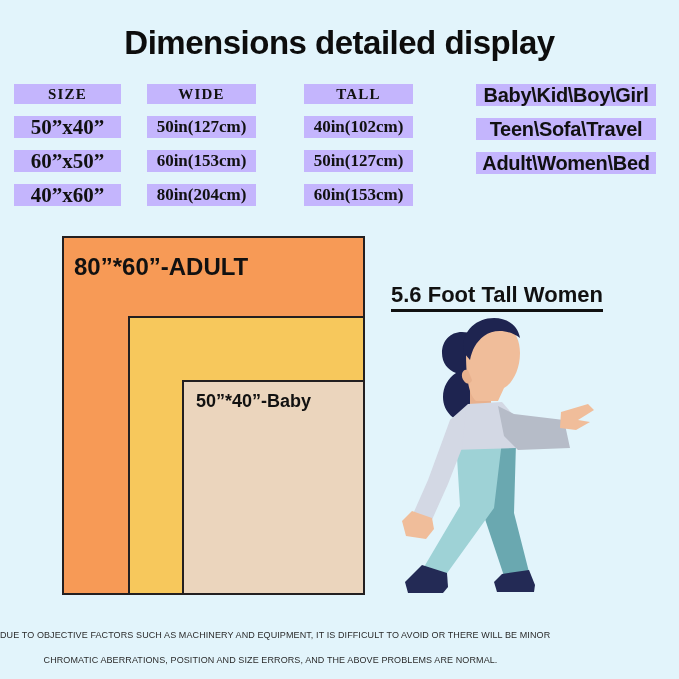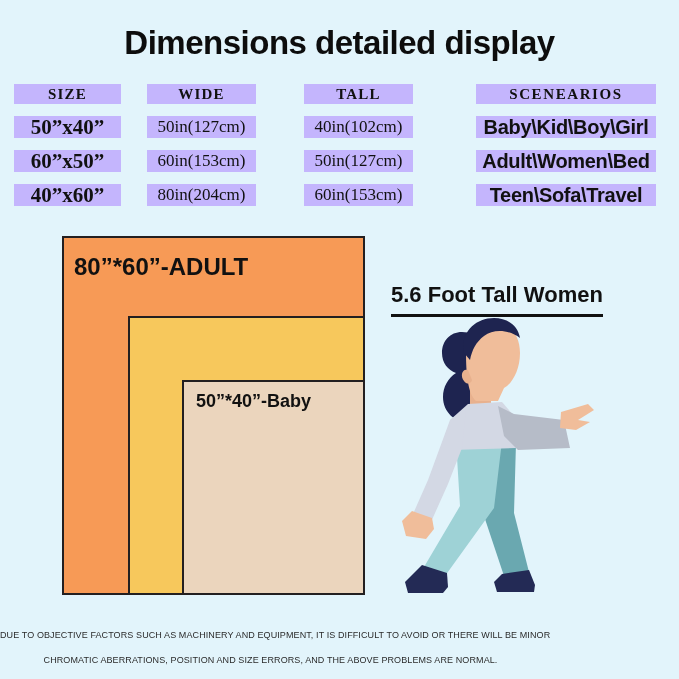--- a/index.html
+++ b/index.html
@@ -46,21 +46,21 @@
   .val{height:22px;margin-bottom:12px;}
 
   
   .col-size .val{
     font-family:"Liberation Serif", serif;
     font-weight:bold;font-size:21px;letter-spacing:0px;
   }
   
   .col-wide .val,.col-tall .val{
     font-family:"Liberation Serif", serif;
-    font-weight:normal;font-size:17px;
+    font-weight:bold;font-size:17px;
   }
   
   .col-scen .val{
     font-family:"Liberation Sans", sans-serif;
     font-weight:bold;font-size:20px;letter-spacing:-0.3px;
   }
   .col-scen .hdr{letter-spacing:1.6px;}
 
   
   .rects{position:absolute;left:0;top:0;width:679px;height:679px;}
@@ -83,21 +83,21 @@
   .label-teen {left:140px;top:328px;font-size:21px;}
   .label-baby {left:196px;top:391px;font-size:18px;}
 
   
   .woman-heading{
     position:absolute;left:391px;top:282px;
     font-family:"Liberation Sans", sans-serif;
     font-weight:bold;font-size:22px;color:#111111;
     white-space:nowrap;
     border-bottom:3px solid #111111;
-    padding-bottom:6px;
+    padding-bottom:1px;
   }
   .woman-figure{position:absolute;left:398px;top:308px;width:200px;height:292px;}
 
   
   .disclaimer{
     position:absolute;left:0;top:623px;width:541px;
     text-align:center;
     color:#2b2b2b;
     font-family:"Liberation Sans", sans-serif;
     font-size:9px;
@@ -130,24 +130,23 @@
     </div>
 
     <div class="col col-tall">
       <div class="cell hdr">TALL</div>
       <div class="cell val">40in(102cm)</div>
       <div class="cell val">50in(127cm)</div>
       <div class="cell val">60in(153cm)</div>
     </div>
 
     <div class="col col-scen">
-      <div class="cell hdr">SCENEARIOS</div>
       <div class="cell val">Baby\Kid\Boy\Girl</div>
+      <div class="cell val">Teen\Sofa\Travel</div>
       <div class="cell val">Adult\Women\Bed</div>
-      <div class="cell val">Teen\Sofa\Travel</div>
     </div>
 
   </div>
 
   <div class="rects">
     <div class="rect rect-adult"></div>
     <div class="rect rect-teen"></div>
     <div class="rect rect-baby"></div>
 
     <div class="rect-label label-adult">80”*60”-ADULT</div>

